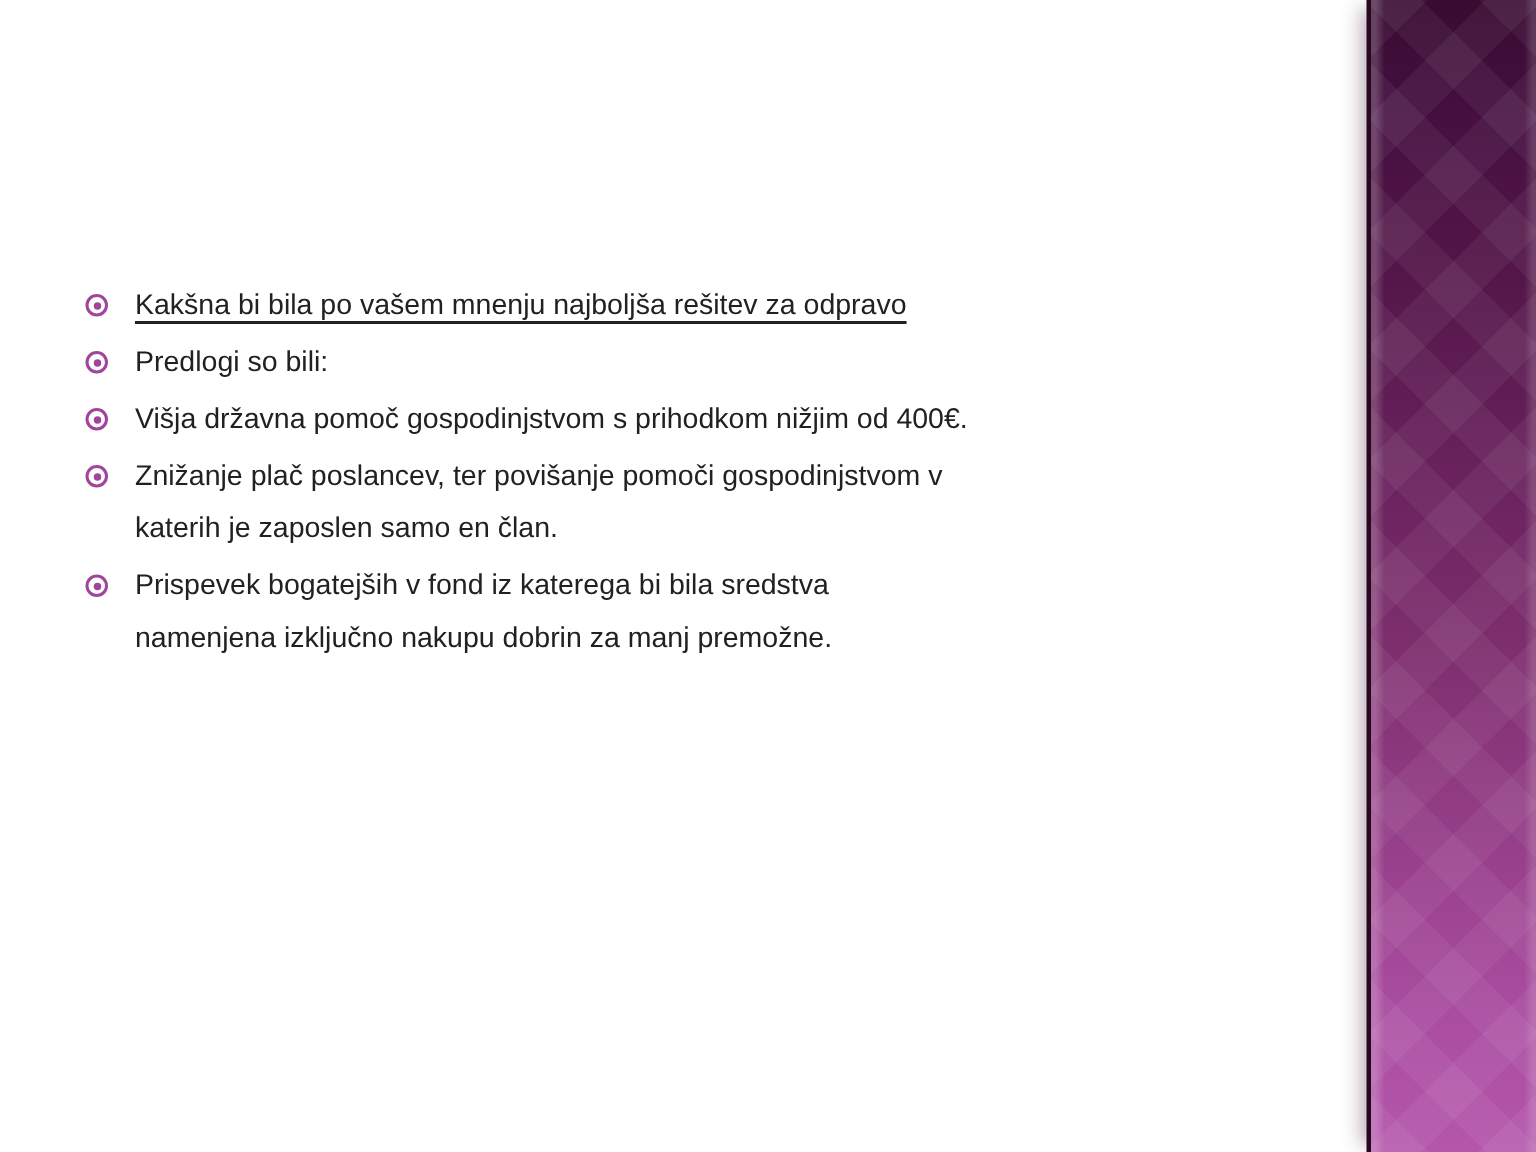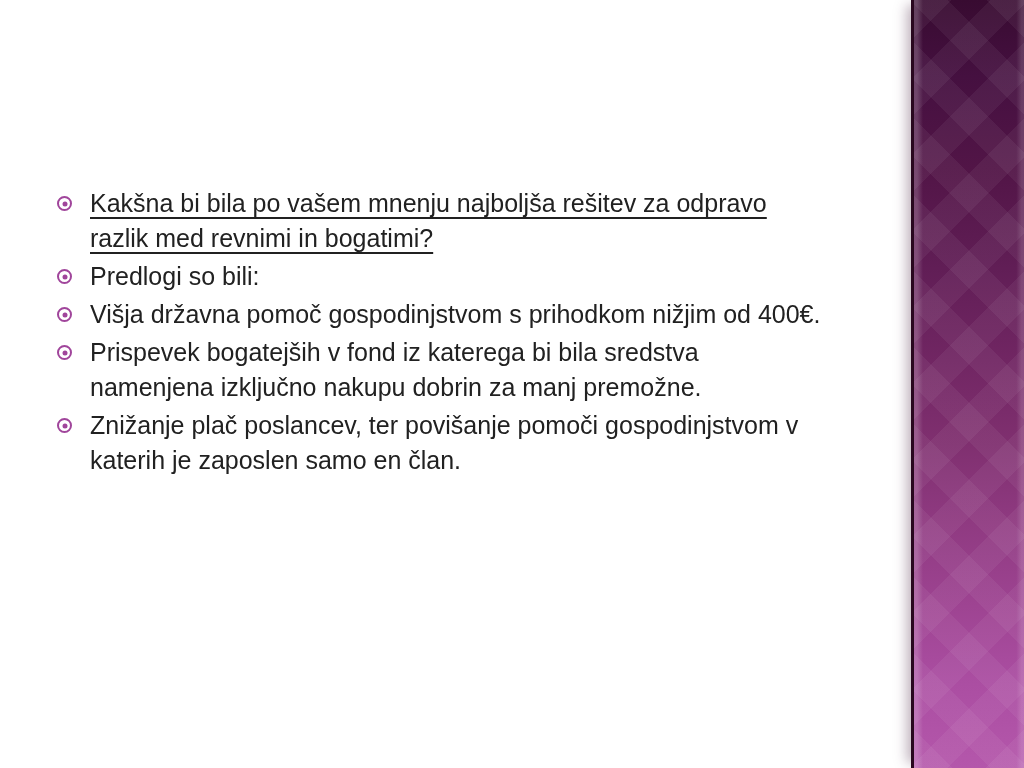--- a/index.html
+++ b/index.html
@@ -19,21 +19,21 @@
     background: #ffffff;
   }
 
   
   .content {
     position: absolute;
     left: 57px;
     top: 186px;
     width: 760px;
     color: var(--text-color, #212121);
-    font-size: 25px;
+    font-size: 19px;
     line-height: 35px;
   }
 
   .item {
     display: flex;
     align-items: flex-start;
     margin-bottom: 3px;
   }
 
   .bullet {
@@ -117,51 +117,50 @@
 <body>
 
 <div class="slide">
 
   <div class="content">
 
     <div class="item">
       <span class="bullet"></span>
       <div class="lines underline">
         <div>Kakšna bi bila po vašem mnenju najboljša rešitev za odpravo</div>
-        <div>razlik med revnimi in bogatimi?</div>
       </div>
     </div>
 
     <div class="item">
       <span class="bullet"></span>
       <div class="lines">
         <div>Predlogi so bili:</div>
       </div>
     </div>
 
     <div class="item">
       <span class="bullet"></span>
       <div class="lines">
         <div>Višja državna pomoč gospodinjstvom s prihodkom nižjim od 400€.</div>
       </div>
     </div>
 
     <div class="item">
       <span class="bullet"></span>
       <div class="lines">
-        <div>Prispevek bogatejših v fond iz katerega bi bila sredstva</div>
-        <div>namenjena izključno nakupu dobrin za manj premožne.</div>
+        <div>Znižanje plač poslancev, ter povišanje pomoči gospodinjstvom v</div>
+        <div>katerih je zaposlen samo en član.</div>
       </div>
     </div>
 
     <div class="item">
       <span class="bullet"></span>
       <div class="lines">
-        <div>Znižanje plač poslancev, ter povišanje pomoči gospodinjstvom v</div>
-        <div>katerih je zaposlen samo en član.</div>
+        <div>Prispevek bogatejših v fond iz katerega bi bila sredstva</div>
+        <div>namenjena izključno nakupu dobrin za manj premožne.</div>
       </div>
     </div>
 
 
   </div>
 
   <div class="stripe"></div>
 
 </div>
 

